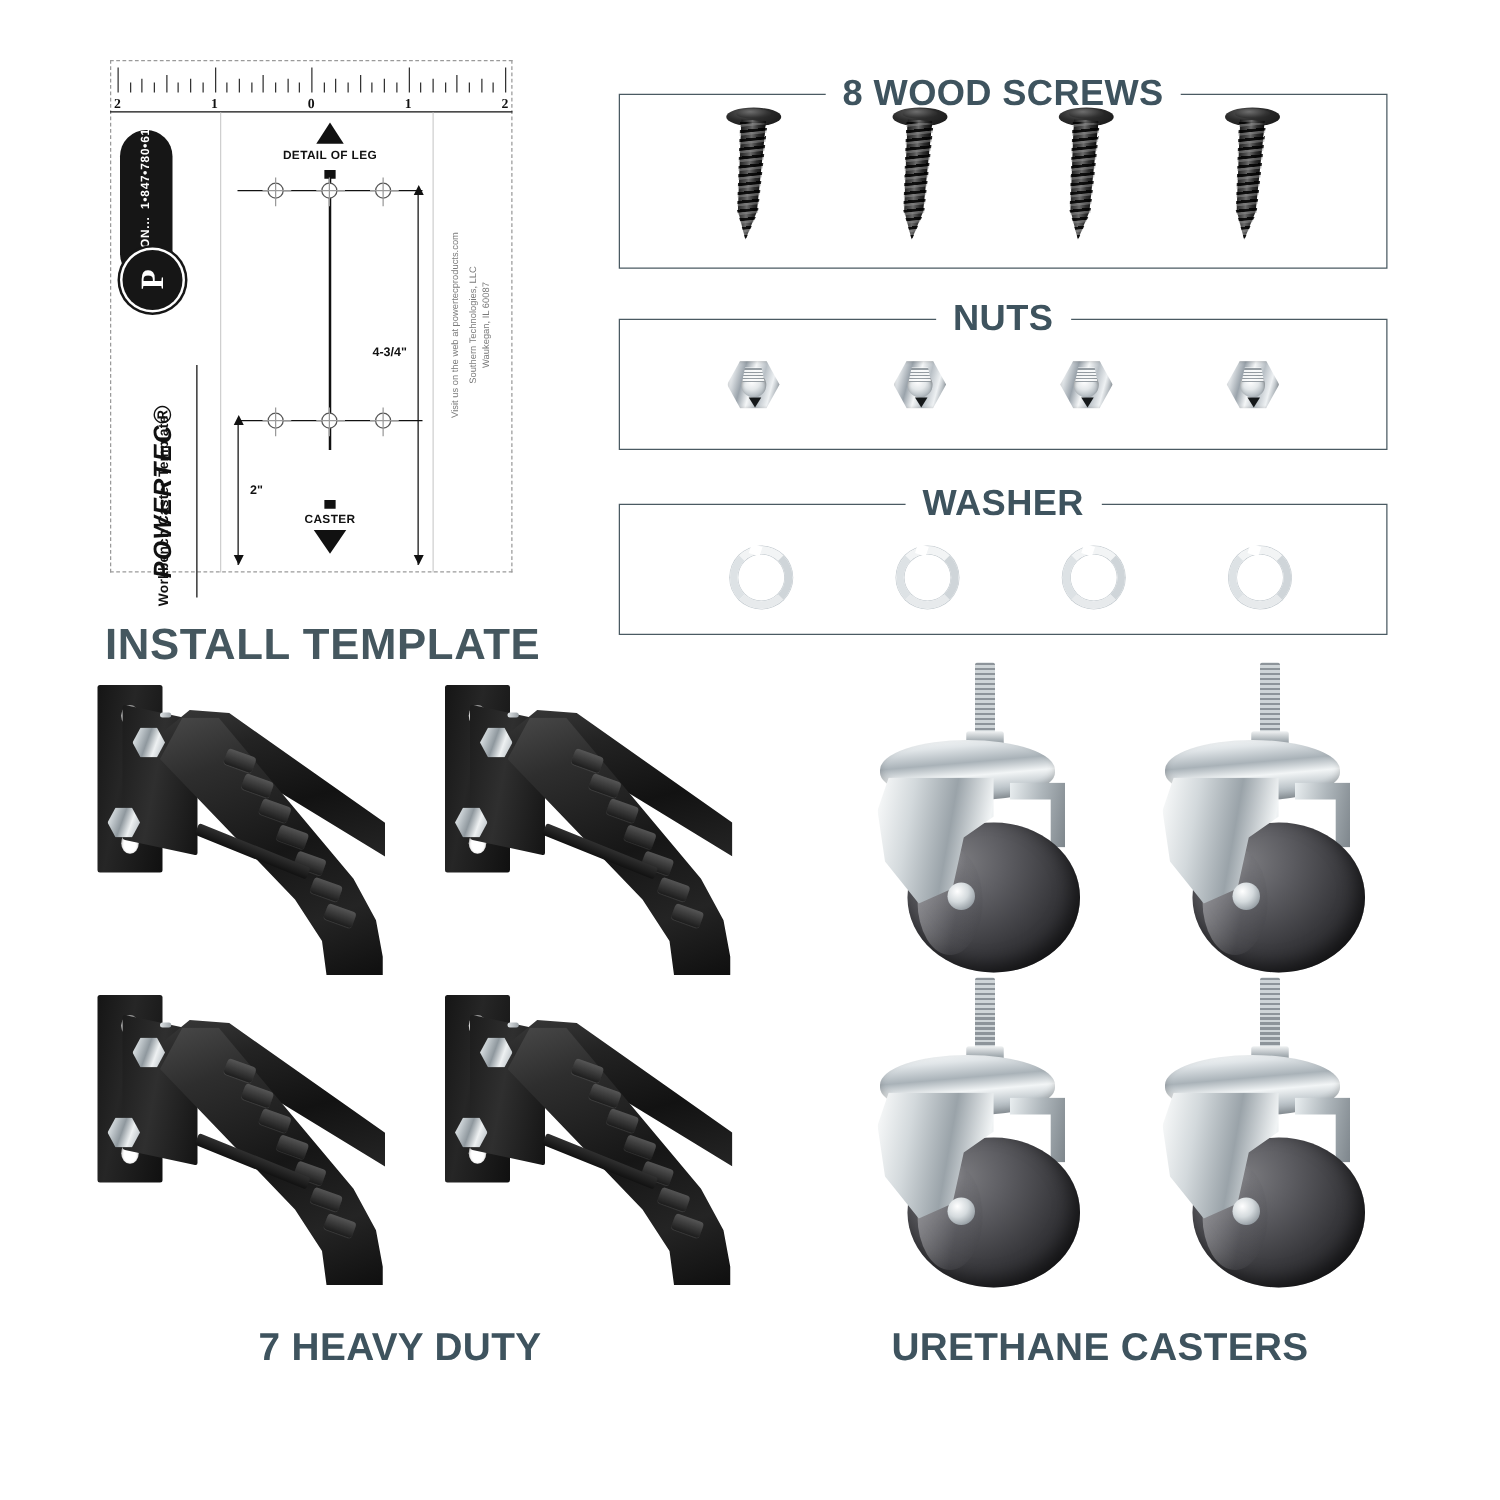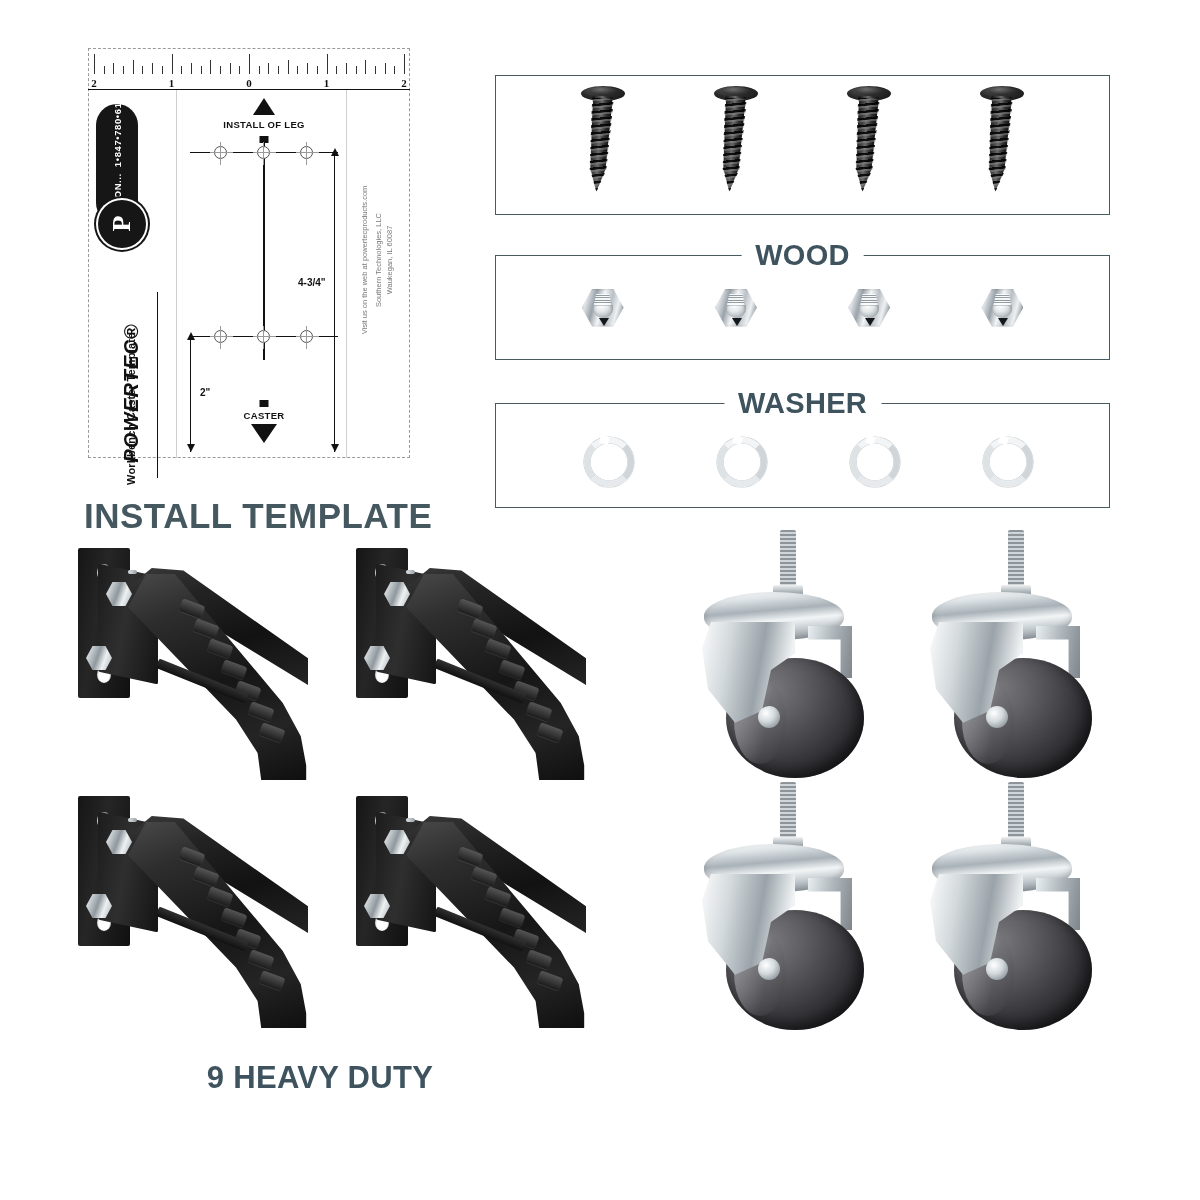--- a/index.html
+++ b/index.html
@@ -271,21 +271,21 @@
     </div>
 
     <div id="brandblock">
       <div id="brand-rule"></div>
       <div id="brand-name">POWERTEC®</div>
       <div id="brand-sub">Workbench Caster Template</div>
     </div>
 
     <div id="drawing">
       <div id="center-arrow" style="top:8px"></div>
-      <div id="center-of-leg" style="top:29px">INSTALL OF LEG</div>
+      <div id="center-of-leg" style="top:29px">DETAIL OF LEG</div>
       <div id="center-stub" style="top:46px"></div>
 
       <div id="centerline" style="top:52px;height:218px"></div>
 
       <div class="hrow" style="top:62px"></div>
       <div class="hole" style="left:30px;top:56px"></div>
       <div class="hole" style="left:73px;top:56px"></div>
       <div class="hole" style="left:116px;top:56px"></div>
 
       <div class="hrow" style="top:246px"></div>
@@ -314,20 +314,21 @@
       <div class="lv" id="legal3" style="transform: translate(-50%, -50%) rotate(-90deg) translateX(0px) translateY(17px);">Waukegan, IL 60087</div>
     </div>
   </div>
 </div>
 
 <div class="abs nosel" id="install-caption">
   <div id="install-title">INSTALL TEMPLATE</div>
 </div>
 
 <div class="panel nosel" id="panel-screws">
+  <div class="panel-title">8 WOOD SCREWS</div>
   <div class="panel-row" id="row-screws">
       <div class="screw">
         <div class="head"></div>
         <div class="head-top"></div>
         <div class="shank"></div>
         <div class="threads"></div>
       </div>
       <div class="screw">
         <div class="head"></div>
         <div class="head-top"></div>
@@ -343,21 +344,21 @@
       <div class="screw">
         <div class="head"></div>
         <div class="head-top"></div>
         <div class="shank"></div>
         <div class="threads"></div>
       </div>
     </div>
 </div>
 
 <div class="panel nosel" id="panel-nuts">
-  <div class="panel-title">WOOD</div>
+  <div class="panel-title">NUTS</div>
   <div class="panel-row" id="row-nuts">
       <div class="nut">
         <div class="hex"></div>
         <div class="bore"></div>
         <div class="thr"></div>
         <div class="notch"></div>
       </div>
       <div class="nut">
         <div class="hex"></div>
         <div class="bore"></div>
@@ -545,17 +546,18 @@
       <div class="cs-top"></div>
       <div class="cs-leg"></div>
       <div class="cs-wheel"></div>
       <div class="cs-tread"></div>
       <div class="cs-fork"></div>
       <div class="cs-hub"></div>
     </div>
   </div>
 
 <div class="bigcap nosel" id="cap-mounts">
-  <div>9 HEAVY DUTY</div>
+  <div>7 HEAVY DUTY</div>
 </div>
 
 <div class="bigcap nosel" id="cap-casters">
+  <div>URETHANE CASTERS</div>
 </div>
 
 </body></html>

